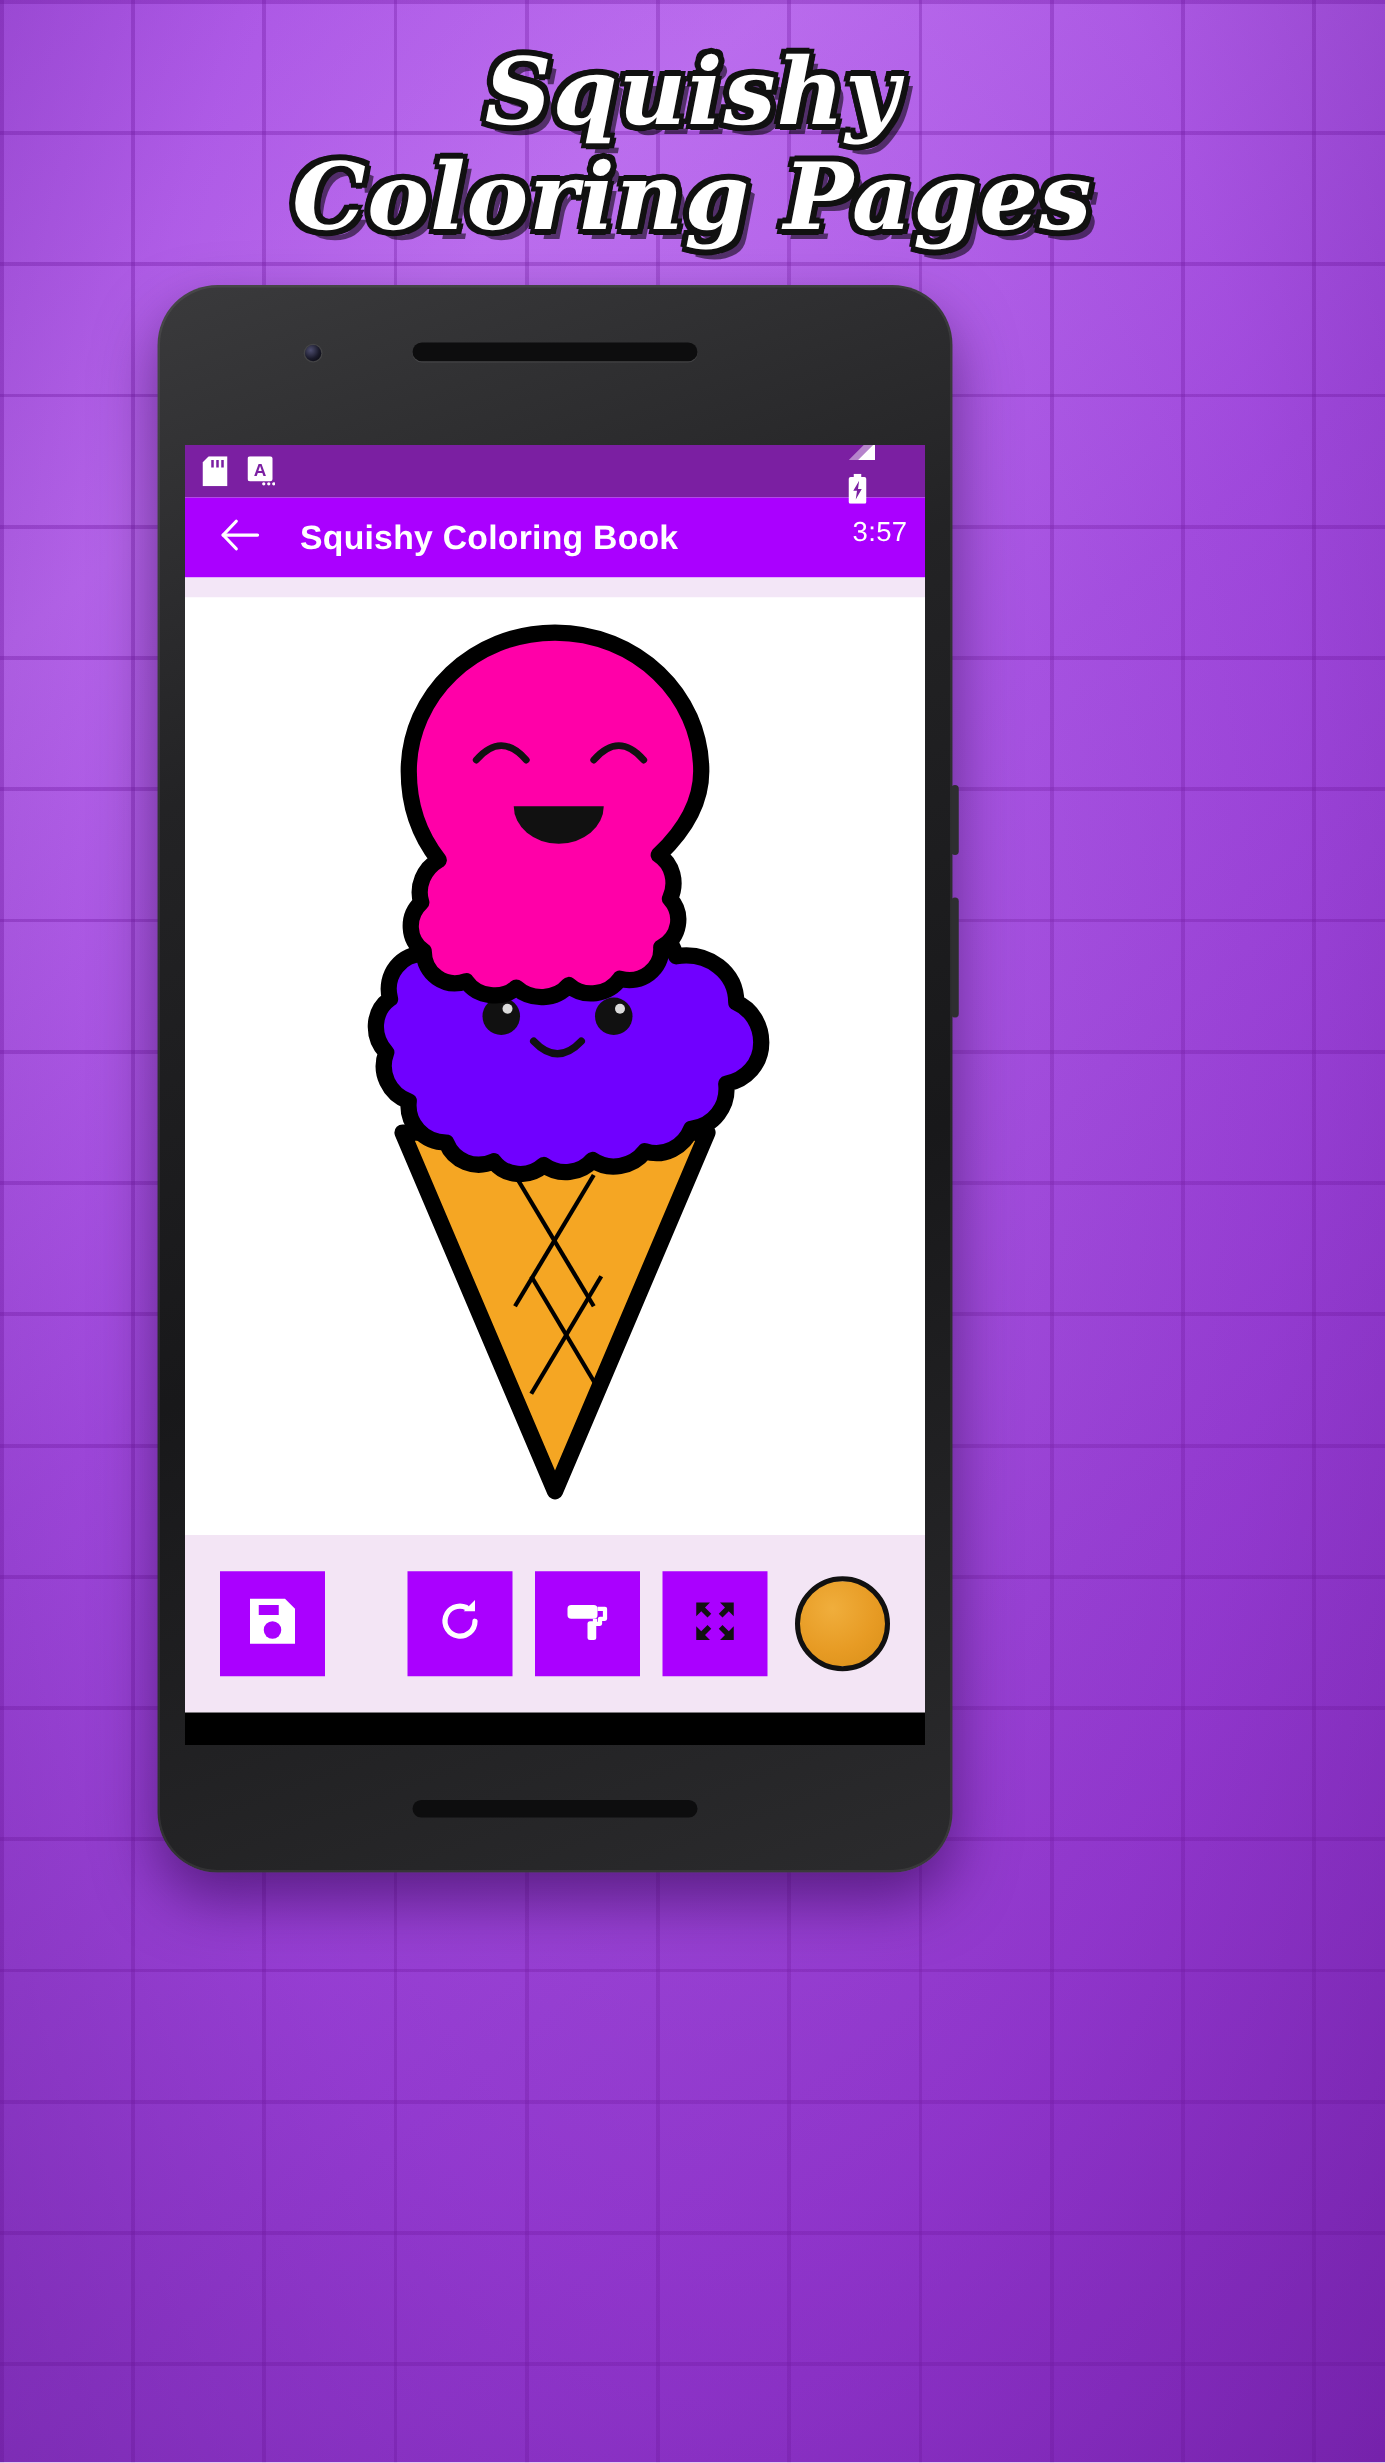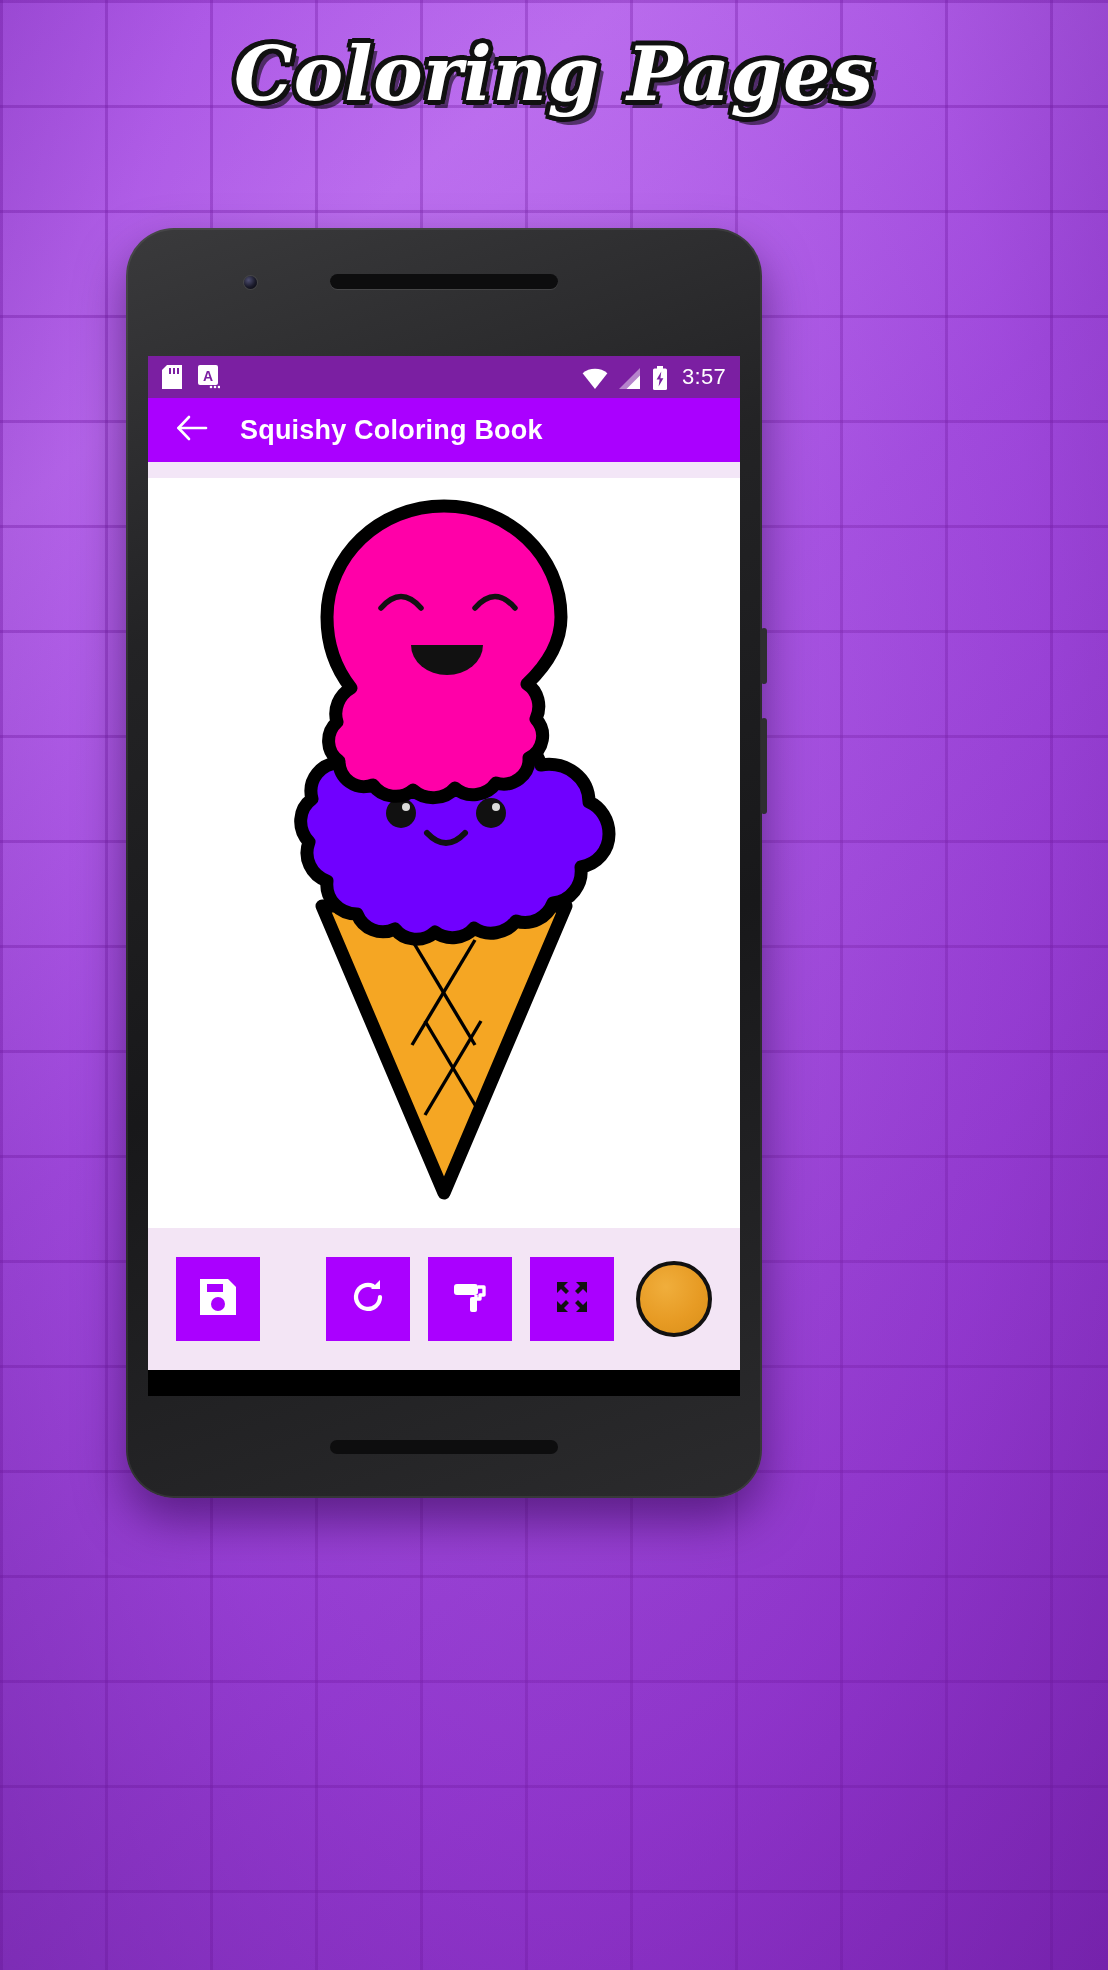--- a/index.html
+++ b/index.html
@@ -113,21 +113,21 @@
   
   #status-bar {
     height: 42px;
     background: #7B1FA2;
     display: flex;
     align-items: center;
     padding: 0 14px;
     color: #fff;
   }
   #status-left { display: flex; align-items: center; gap: 16px; }
-  #status-right { margin-left: auto; display: flex; align-items: flex-end; gap: 10px; }
+  #status-right { margin-left: auto; display: flex; align-items: flex-start; gap: 10px; flex-direction: column; }
   #status-clock {
     font-size: 22px;
     font-weight: 400;
     color: #fff;
     letter-spacing: .3px;
     margin-left: 4px;
   }
   .sb-icon { display: block; }
 
   
@@ -207,20 +207,21 @@
   }
 </style>
 </head>
 <body>
 
 <div id="promo-background">
   <div id="grid-overlay"></div>
   <div id="vignette"></div>
 
   <div id="promo-title">
+    <span class="line">Squishy</span>
     <span class="line">Coloring Pages</span>
   </div>
 
   <div id="phone-device">
     <div id="phone-side-button-a"></div>
     <div id="phone-side-button-b"></div>
     <div id="earpiece-speaker"></div>
     <div id="front-camera"></div>
     <div id="bottom-speaker-grille"></div>
 

